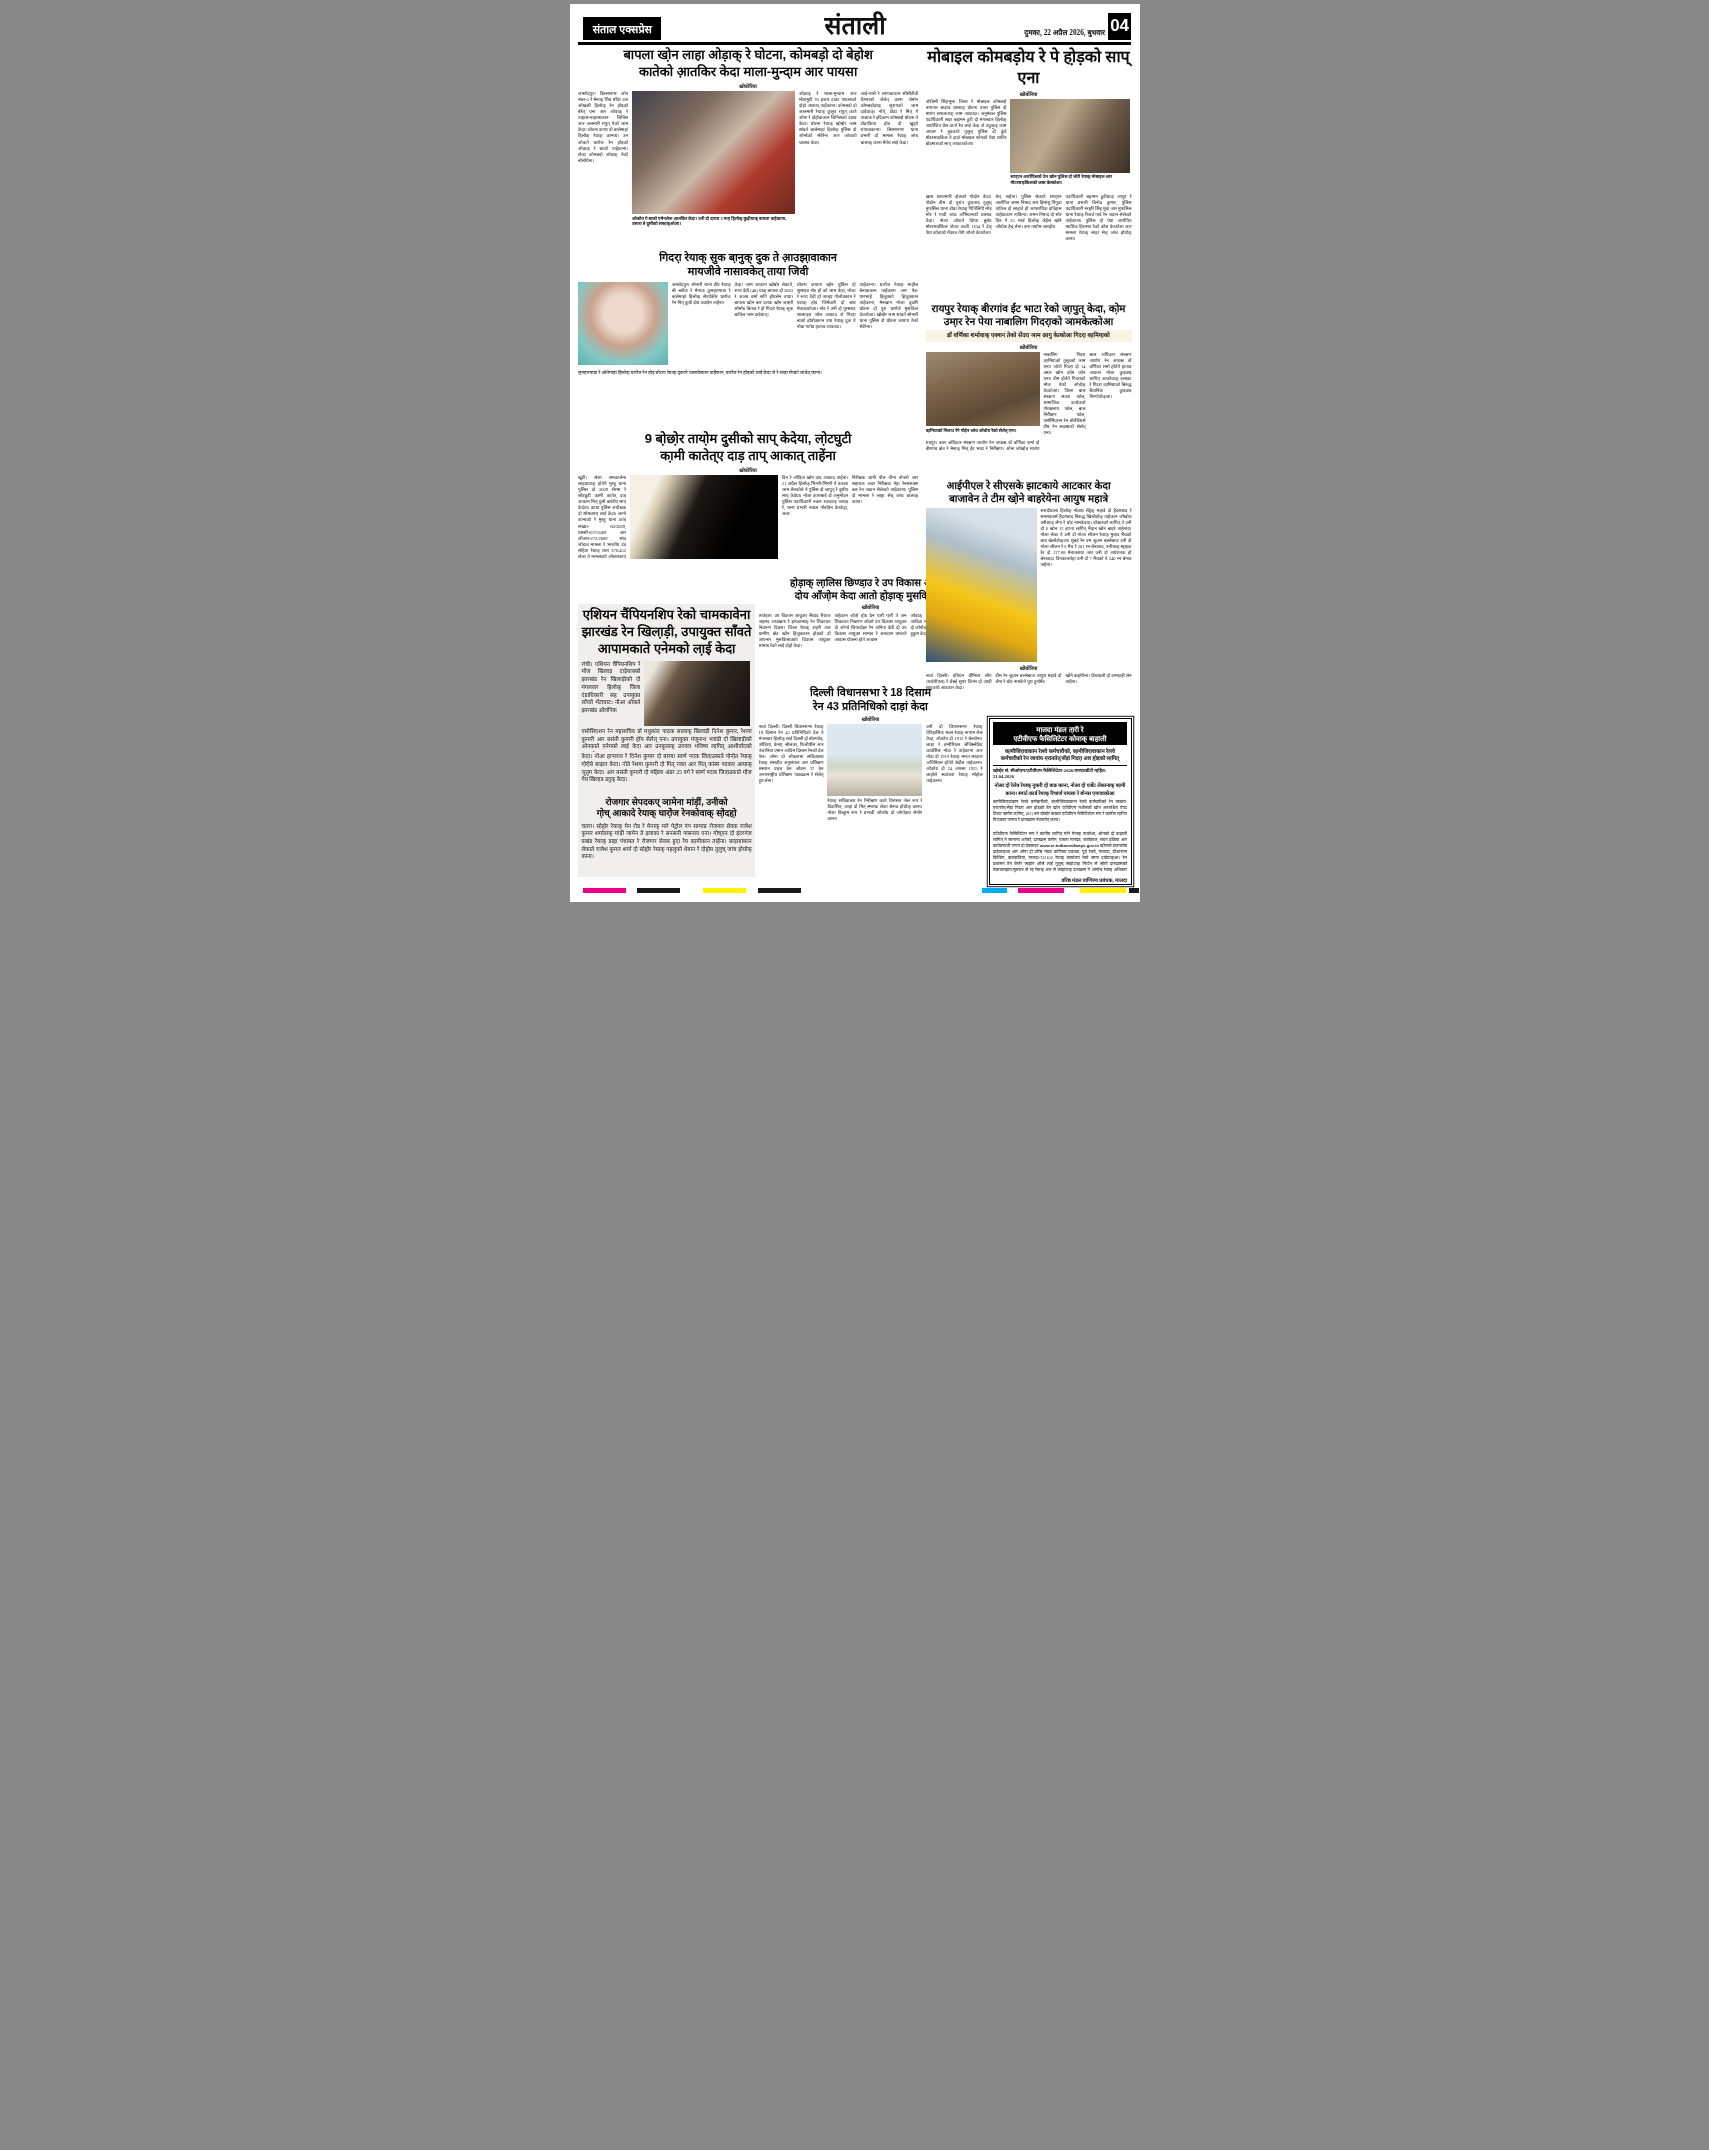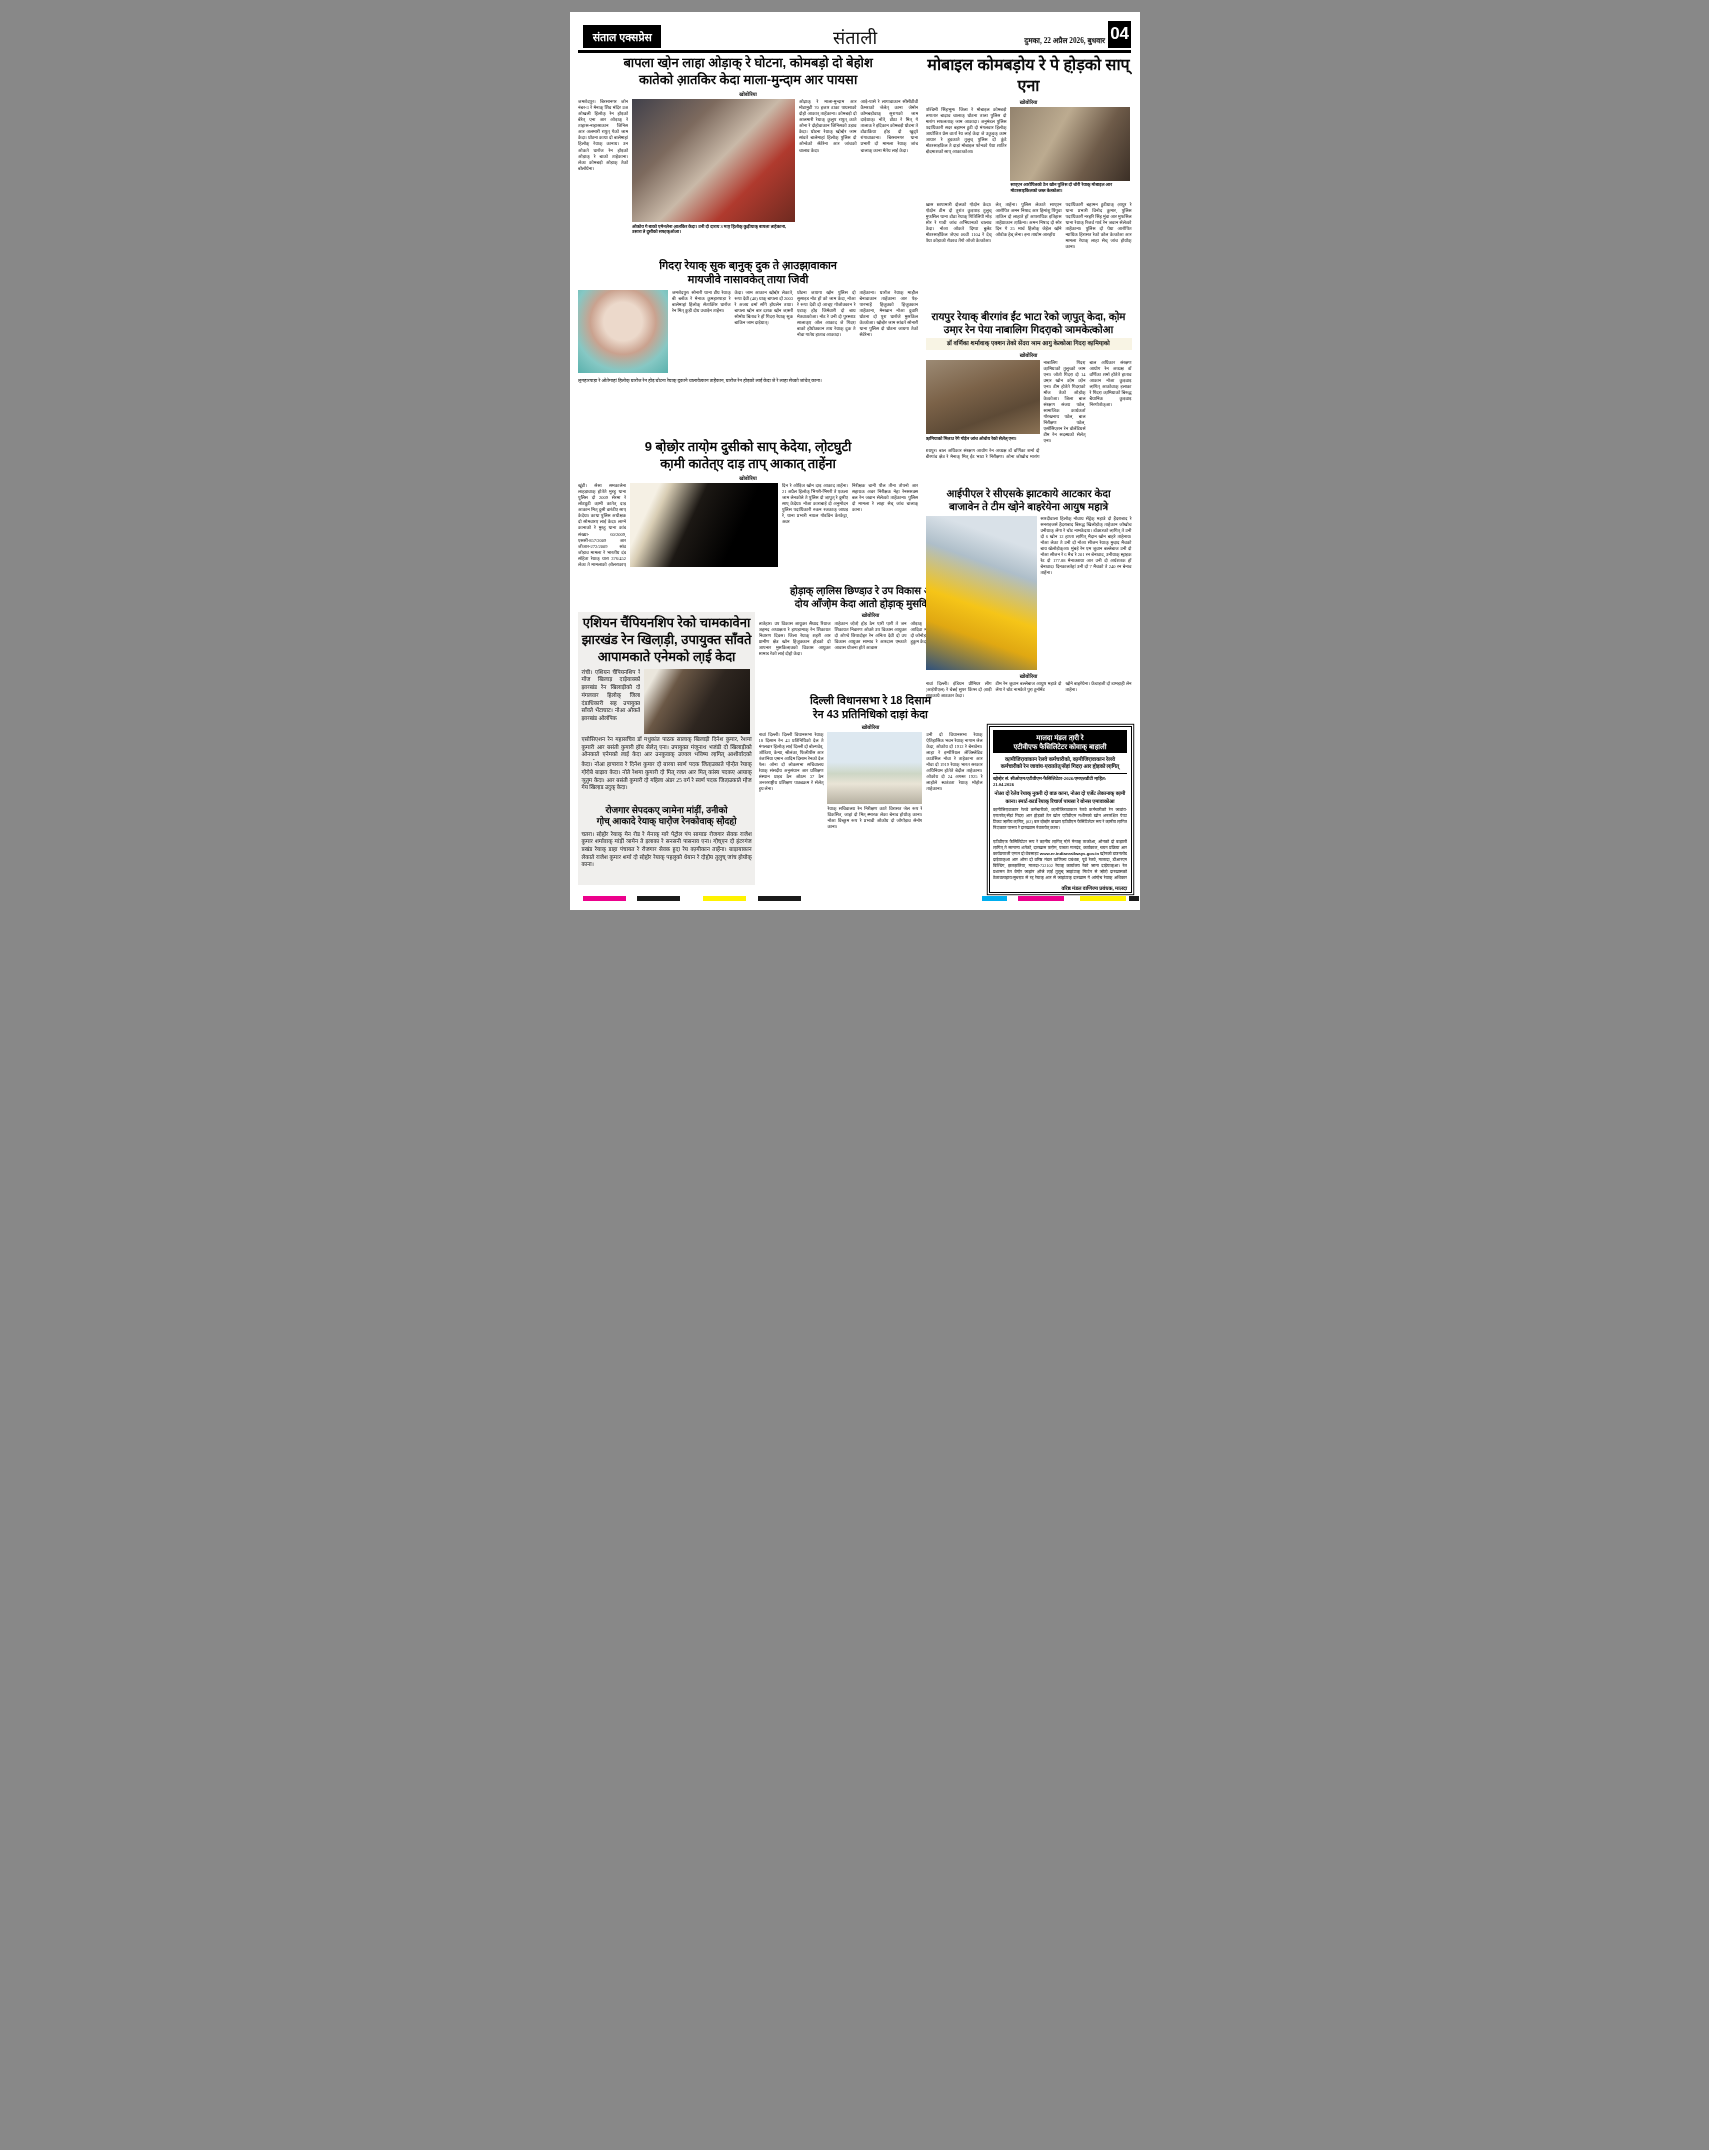--- a/index.html
+++ b/index.html
@@ -1,25 +1,25 @@
 <!DOCTYPE html>
 <html style="font-size:6.9px"><head>
 <meta charset="utf-8">
 <style>
   html,body{margin:0;padding:0;background:#888;}
-  .page{position:relative;width:570px;height:898px;background:#fff;margin:12px auto;
+  .page{position:relative;width:570px;height:898px;background:#fff;margin:4px auto;
         font-family:"Liberation Serif",serif;color:#111;overflow:hidden;}
   .blk{position:absolute;overflow:hidden;}
   
   .hdr{border-bottom:3px solid #000;}
   .masthead{position:absolute;left:5.2px;top:10.3px;width:78px;height:23px;background:#000;color:#fff;
             font-family:"Liberation Sans",sans-serif;font-weight:bold;font-size:10.8px;
             display:flex;align-items:center;justify-content:center;}
   .section-title{position:absolute;left:232px;top:0;width:90px;height:34px;
-            font-family:"Liberation Sans",sans-serif;font-weight:normal;font-size:18px;
+            font-family:"Liberation Sans",sans-serif;font-weight:bold;font-size:25px;
             display:flex;align-items:flex-end;justify-content:center;}
   .edition-date{position:absolute;left:402px;top:20.6px;width:125px;text-align:right;
             font-weight:bold;font-size:7.3px;}
   .pagenum{position:absolute;left:530px;top:6px;width:23px;height:27.5px;background:#000;color:#fff;
             font-family:"Liberation Sans",sans-serif;font-weight:bold;font-size:17px;
             display:flex;align-items:center;justify-content:center;}
   
   .headline{font-family:"Liberation Sans",sans-serif;font-weight:bold;text-align:center;line-height:1.3;color:#0a0a0a;}
   .h30{font-size:13px;} .h33{font-size:11px;} .h27{font-size:16px;} .h24{font-size:10.3px;}
   .h23{font-size:10px;} .h21{font-size:9px;} .h19{font-size:13px;} .h34{font-size:11px;}

